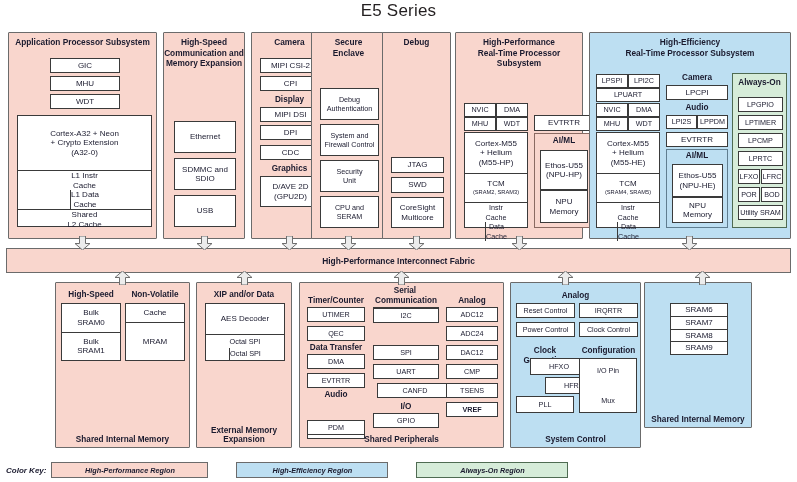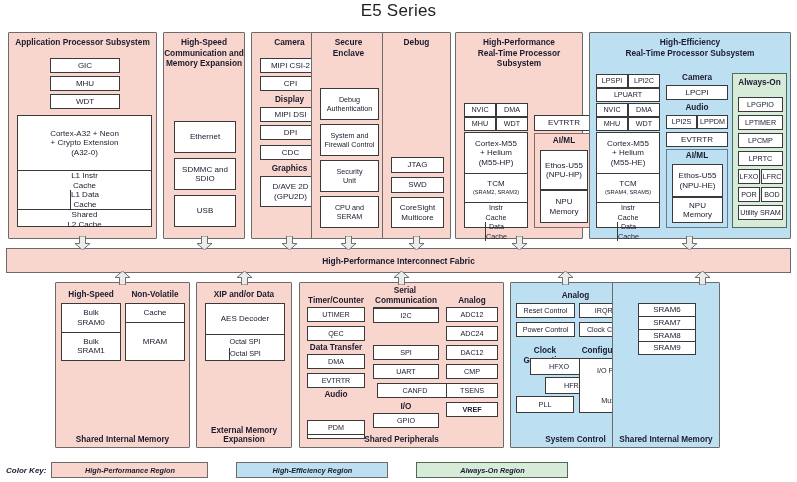--- a/index.html
+++ b/index.html
@@ -384,21 +384,21 @@
   <div class="abs bx sm" style="left:5px;top:113px;width:58px;height:17px;">PLL</div>
 
   <div class="abs bx multi sm" style="left:68px;top:75px;width:58px;height:55px;gap:20px;">
     <span>I/O Pin</span>
     <span>Mux</span>
   </div>
 
   <div class="colftr">System Control</div>
 </div>
 
-<div class="abs col he" style="left:612px;top:282px;width:108px;height:166px;">
+<div class="abs col he" style="left:644px;top:282px;width:108px;height:146px;">
   <div class="stack" style="left:25px;top:20px;width:58px;height:52px;">
     <div class="row">SRAM6</div>
     <div class="row">SRAM7</div>
     <div class="row">SRAM8</div>
     <div class="row">SRAM9</div>
   </div>
   <div class="colftr">Shared Internal Memory</div>
 </div>
 
 <div class="arr" style="left:74px;top:236px;height:14px;">

